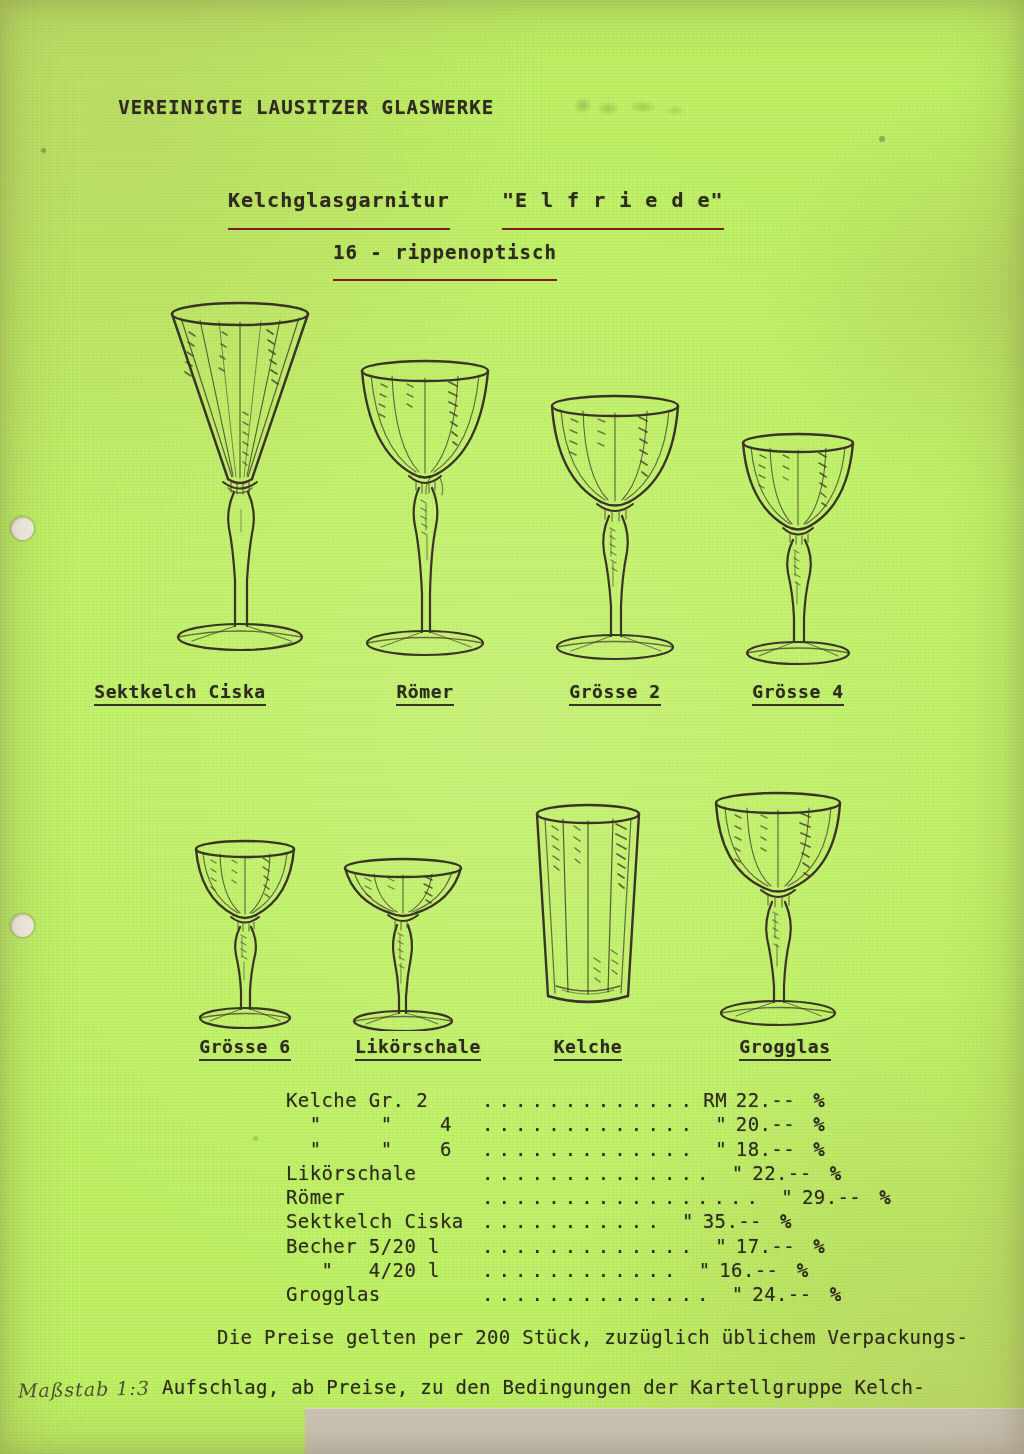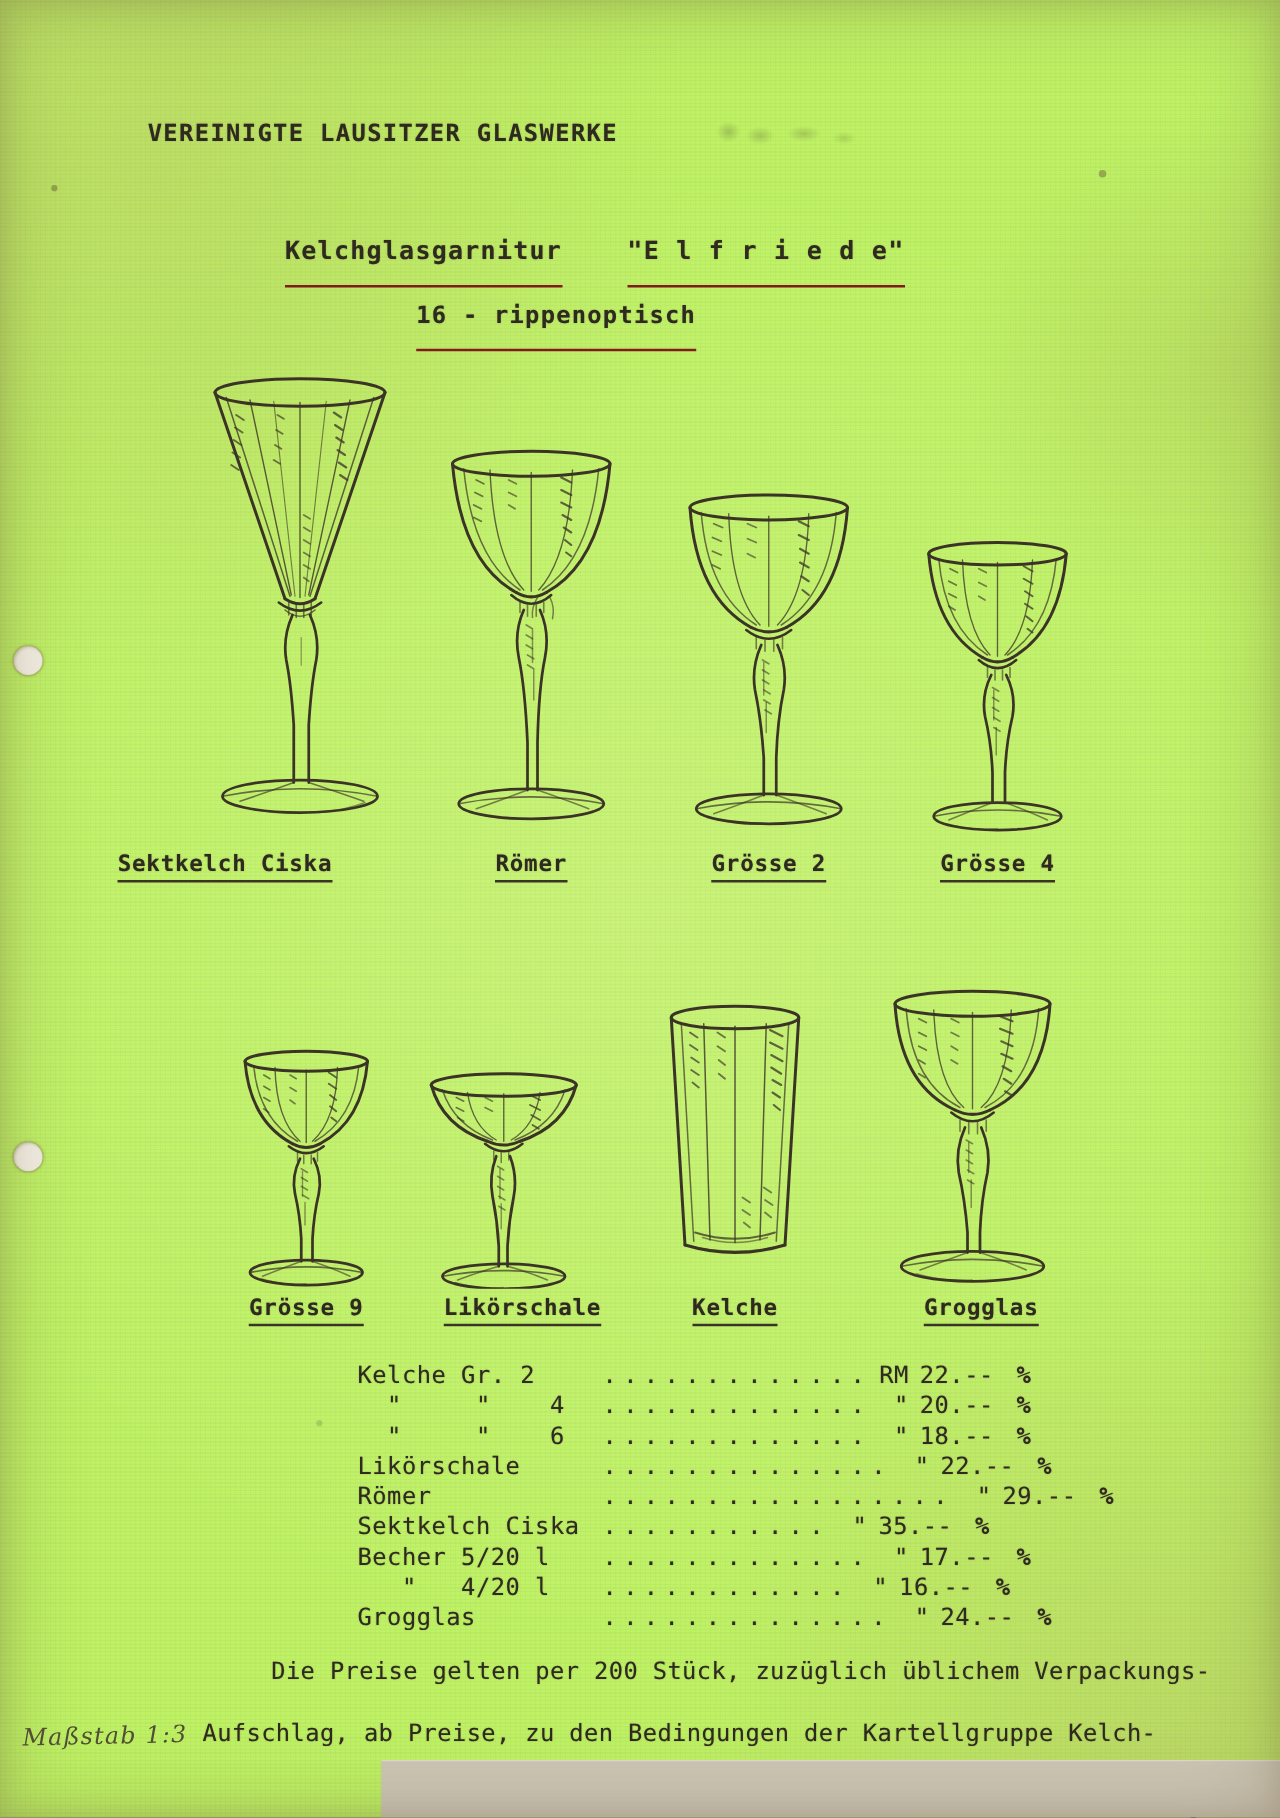--- a/index.html
+++ b/index.html
@@ -371,21 +371,21 @@
       <path d="M85 114 Q93 132 90 150 Q85 172 84 198 L84 214" stroke-width="2.2"></path>
       <path d="M75 126 L75 150 M77 156 L77 178" stroke-width="1.2" opacity=".5"></path>
       <path d="M73 124 L78 127 M73 132 L78 135 M73 140 L78 143 M74 148 L79 151 M74 156 L79 159" stroke-width="1.3" opacity=".55"></path>
       <ellipse cx="78" cy="225" rx="57" ry="12" stroke-width="2.2"></ellipse>
       <path d="M21 225 Q78 214 135 225" stroke-width="1.3" opacity=".7"></path>
       <path d="M74 214 Q55 221 36 228 M84 214 Q105 221 121 228" stroke-width="1.2" opacity=".6"></path>
       <path d="M33 231 Q57 238 78 236" stroke-width="1.1" opacity=".45"></path>
     </svg>
   </div>
 
-  <div class="tw caption" style="left:140px; top:1036px; width:210px;"><span>Grösse 9</span></div>
+  <div class="tw caption" style="left:140px; top:1036px; width:210px;"><span>Grösse 6</span></div>
   <div class="tw caption" style="left:293px; top:1036px; width:250px;"><span>Likörschale</span></div>
   <div class="tw caption" style="left:478px; top:1036px; width:220px;"><span>Kelche</span></div>
   <div class="tw caption" style="left:650px; top:1036px; width:270px;"><span>Grogglas</span></div>
 
   <div class="tw pricelist" id="pricelist"><div class="pl-row"><span class="pl-name">Kelche Gr. 2</span><span class="pl-dots">.............</span><span class="pl-cur">RM</span><span class="pl-amt">22.--</span><span class="pl-pct">%</span></div><div class="pl-row"><span class="pl-name">  "     "    4</span><span class="pl-dots">.............</span><span class="pl-cur">"</span><span class="pl-amt">20.--</span><span class="pl-pct">%</span></div><div class="pl-row"><span class="pl-name">  "     "    6</span><span class="pl-dots">.............</span><span class="pl-cur">"</span><span class="pl-amt">18.--</span><span class="pl-pct">%</span></div><div class="pl-row"><span class="pl-name">Likörschale</span><span class="pl-dots">..............</span><span class="pl-cur">"</span><span class="pl-amt">22.--</span><span class="pl-pct">%</span></div><div class="pl-row"><span class="pl-name">Römer</span><span class="pl-dots">.................</span><span class="pl-cur">"</span><span class="pl-amt">29.--</span><span class="pl-pct">%</span></div><div class="pl-row"><span class="pl-name">Sektkelch Ciska</span><span class="pl-dots">...........</span><span class="pl-cur">"</span><span class="pl-amt">35.--</span><span class="pl-pct">%</span></div><div class="pl-row"><span class="pl-name">Becher 5/20 l</span><span class="pl-dots">.............</span><span class="pl-cur">"</span><span class="pl-amt">17.--</span><span class="pl-pct">%</span></div><div class="pl-row"><span class="pl-name">   "   4/20 l</span><span class="pl-dots">............</span><span class="pl-cur">"</span><span class="pl-amt">16.--</span><span class="pl-pct">%</span></div><div class="pl-row"><span class="pl-name">Grogglas</span><span class="pl-dots">..............</span><span class="pl-cur">"</span><span class="pl-amt">24.--</span><span class="pl-pct">%</span></div></div>
 
   <div class="tw footnote">
     <span>Die Preise gelten per 200 Stück, zuzüglich üblichem Verpackungs-</span>
     <span class="fn2">Aufschlag, ab Preise, zu den Bedingungen der Kartellgruppe Kelch-</span>
     <span class="fn3">glas.</span>

